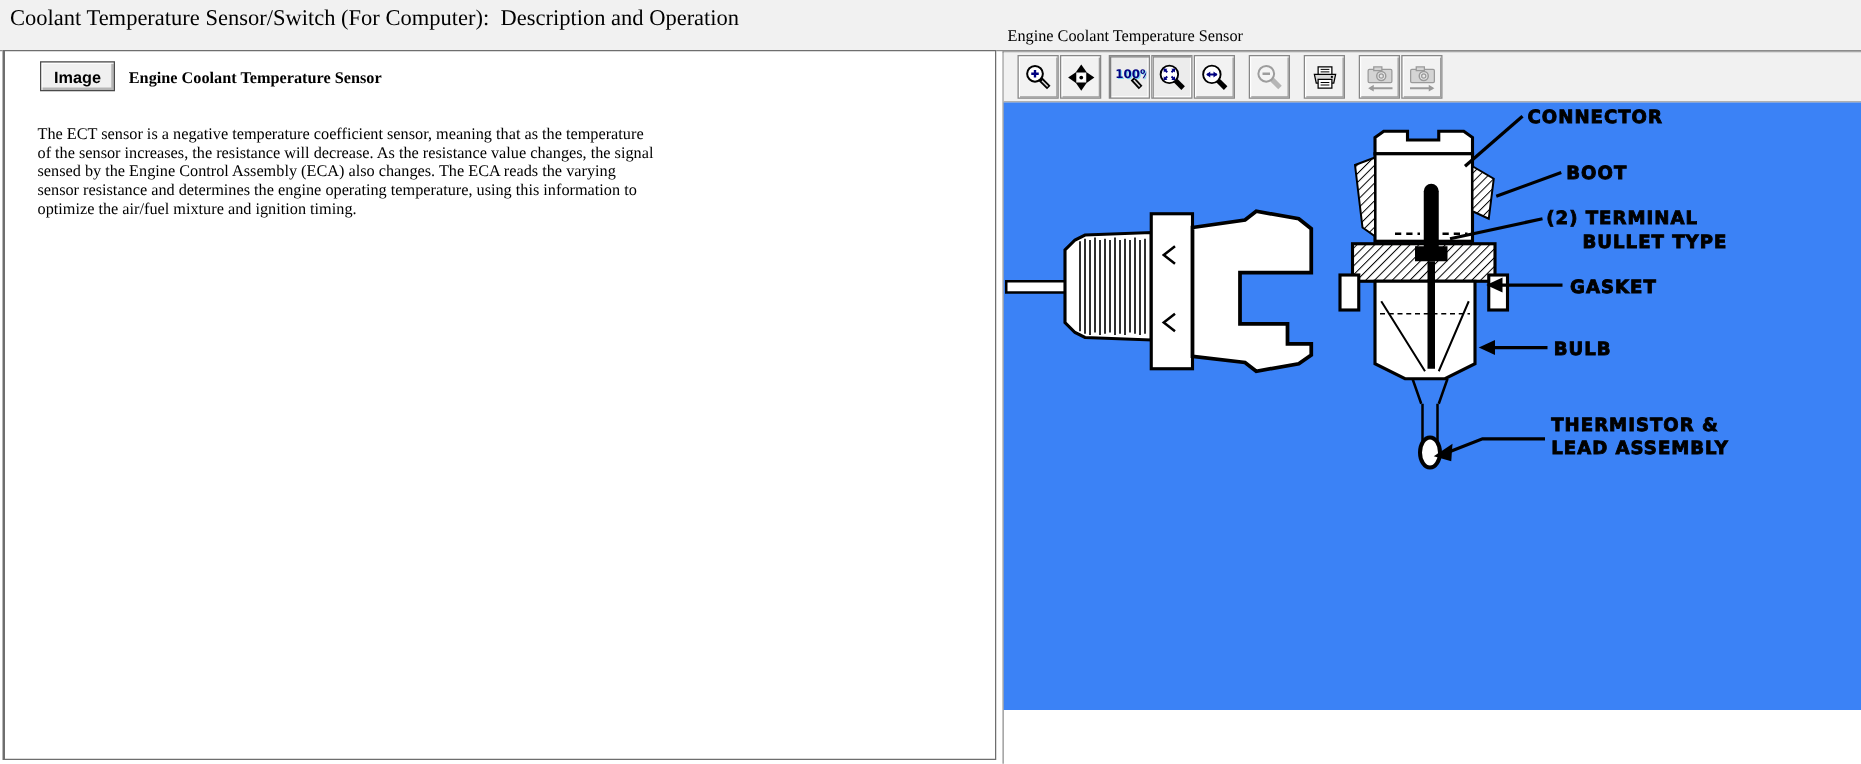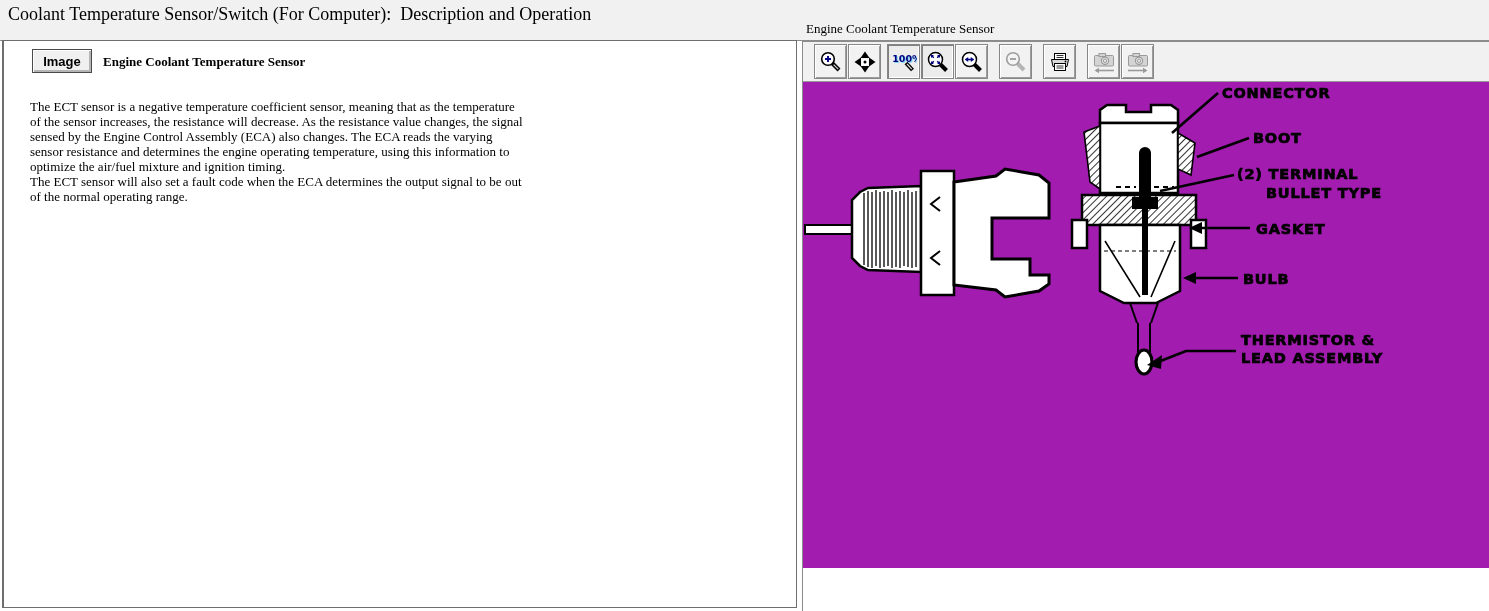--- a/index.html
+++ b/index.html
@@ -43,21 +43,21 @@
     border:1px solid #878787;
     box-shadow:inset 1px 1px 0 #ffffff, inset -1px -1px 0 #9d9d9d;
     display:flex;align-items:center;justify-content:center;cursor:default;
   }
   .tb-btn.pressed{
     background:#ececec;
     box-shadow:inset 1px 1px 0 #808080, inset -1px -1px 0 #ffffff;
   }
   .gap-sm{margin-left:5px;}
   .gap-md{margin-left:10px;}
-  .canvas{position:relative;width:686px;height:486px;background:#a21caf;}
+  .canvas{position:relative;width:686px;height:486px;background:#3b82f6;}
   .diagram-svg{position:absolute;left:0;top:0;}
   .dlabel{
     font-family:"DejaVu Sans",sans-serif;font-weight:bold;font-size:14.5px;
     letter-spacing:0.8px;fill:#000;stroke:#000;stroke-width:0.7;
   }
 </style>
 </head>
 <body>
 
 <div class="titlebar">
@@ -65,21 +65,20 @@
 </div>
 <div class="top-sep"></div>
 
 <div class="left-panel">
   <div class="image-btn">
     <span>Image</span>
   </div>
   <div class="doc-heading">Engine Coolant Temperature Sensor</div>
   <div class="doc-body">
     <p>The ECT sensor is a negative temperature coefficient sensor, meaning that as the temperature of the sensor increases, the resistance will decrease. As the resistance value changes, the signal sensed by the Engine Control Assembly (ECA) also changes.  The ECA reads the varying sensor resistance and determines the engine operating temperature, using this information to optimize the air/fuel mixture and ignition timing.</p>
-    <p>The ECT sensor will also set a fault code when the ECA determines the output signal to be out of the normal operating range.</p>
   </div>
 </div>
 
 <div class="viewer-caption">Engine Coolant Temperature Sensor</div>
 
 <div class="viewer">
   <div class="toolbar">
 
     <div class="tb-btn">
       <svg width="24" height="24" viewBox="0 0 24 24">

